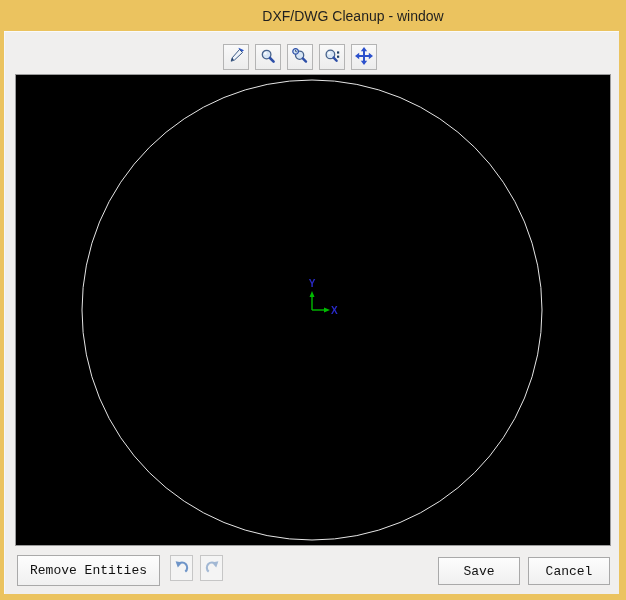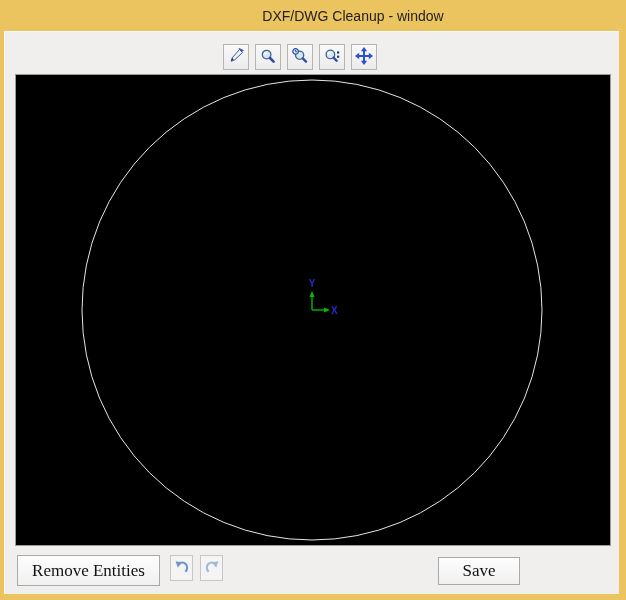--- a/index.html
+++ b/index.html
@@ -4,21 +4,21 @@
 <style>
   html,body{margin:0;padding:0;}
   body{width:626px;height:600px;font-family:"Liberation Sans",sans-serif;-webkit-font-smoothing:antialiased;}
   .window{position:relative;width:626px;height:600px;background:#ebc35f;overflow:hidden;}
   .titlebar{position:absolute;left:0;top:0;width:100%;height:31px;display:flex;align-items:center;justify-content:center;padding-left:40px;}
   .title{font-size:14px;color:#1f1f1f;}
   .content{position:absolute;left:4px;top:31px;width:615px;height:563px;background:#f0efee;box-shadow:inset 0 1px 0 #fafafa, inset 1px 0 0 #f7f7f7;}
   .tbtn{position:absolute;top:13px;width:26px;height:26px;box-sizing:border-box;border:1px solid #b4b4b4;background:linear-gradient(#f9f9f9,#ececec);display:flex;align-items:center;justify-content:center;padding:0;cursor:pointer;}
   .canvas{position:absolute;left:11px;top:43px;width:594px;height:470px;box-sizing:content-box;border:1px solid #9b9b9b;background:#000;}
   .canvas svg{display:block;}
-  .btn{position:absolute;box-sizing:border-box;border:1px solid #a9a9a9;background:linear-gradient(#fdfdfd,#f0f0f0);font-family:Liberation Serif, serif;font-size:17px;color:#111;display:flex;align-items:center;justify-content:center;cursor:pointer;}
+  .btn{position:absolute;box-sizing:border-box;border:1px solid #a9a9a9;background:linear-gradient(#fdfdfd,#f0f0f0);font-family:Liberation Mono, monospace;font-size:13px;color:#111;display:flex;align-items:center;justify-content:center;cursor:pointer;}
   .btn-remove{left:13px;top:524px;width:143px;height:31px;}
   .btn-save{left:434px;top:526px;width:82px;height:28px;}
   .btn-cancel{left:524px;top:526px;width:82px;height:28px;}
   .mini{position:absolute;top:524px;width:23px;height:26px;box-sizing:border-box;border:1px solid #c6c6c6;background:#f4f4f4;display:flex;align-items:center;justify-content:center;padding:0;cursor:pointer;}
   .mini-undo{left:166px;}
   .mini-redo{left:196px;}
 </style>
 </head>
 <body>
 
@@ -117,15 +117,18 @@
             <path d="M4.2 5.2 C6 3.2, 9.6 2.9, 11.7 5 C13.8 7.1, 13.7 10.6, 11.3 12.6" fill="none" stroke="#a2b8d4" stroke-width="2.1"></path>
             <polygon points="1.6,2.2 8.2,3.6 3.8,8.4" fill="#a2b8d4"></polygon>
           </g>
         </svg>
       </span>
     </button>
 
     <button class="btn btn-save">
       <span>Save</span>
     </button>
+    <button class="btn btn-cancel">
+      <span>Cancel</span>
+    </button>
 
   </div>
 </div>
 
 </body></html>

